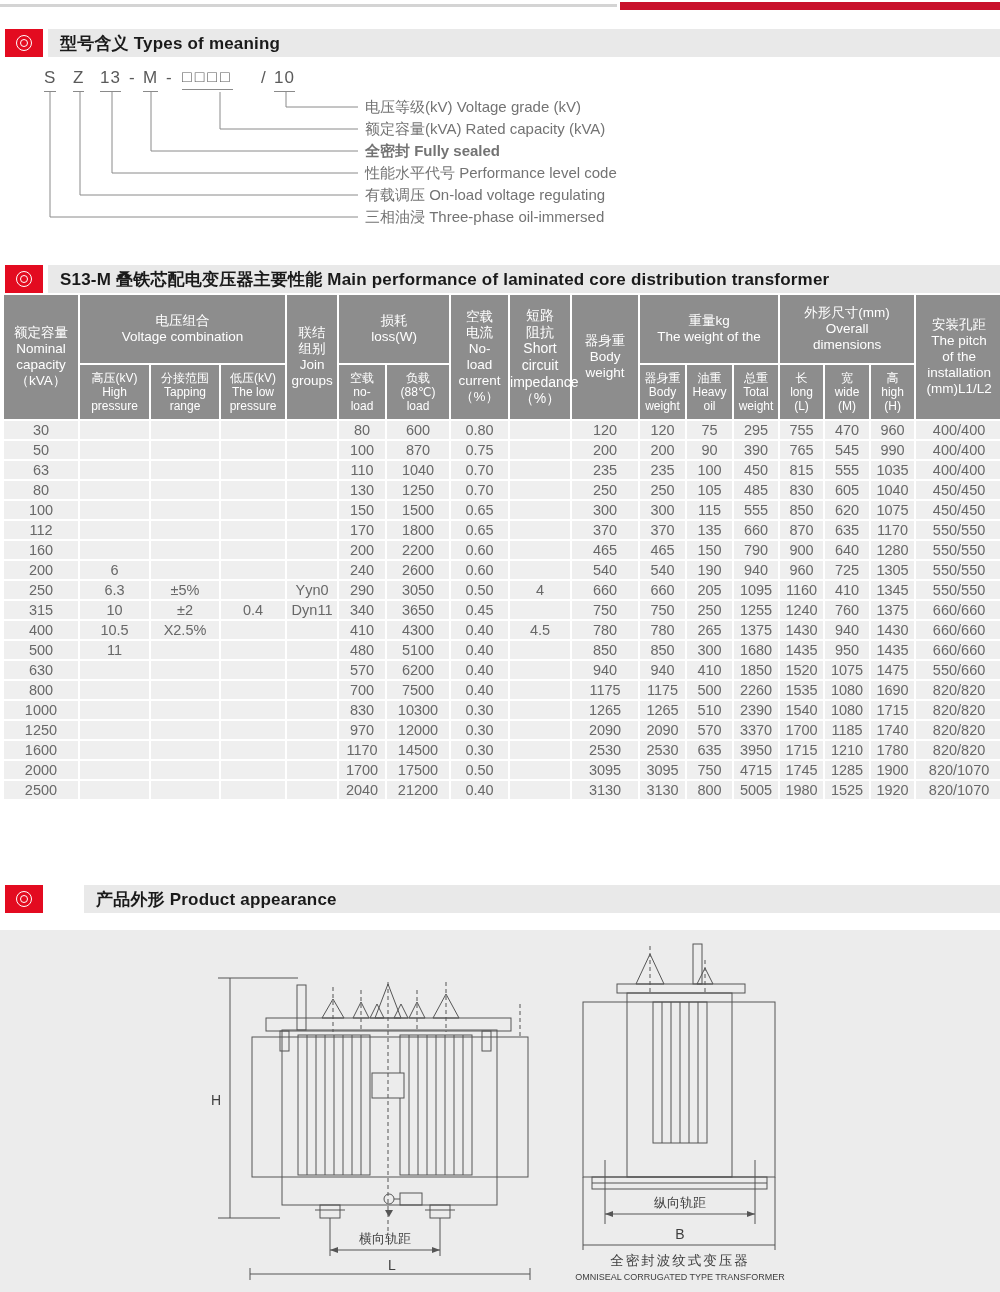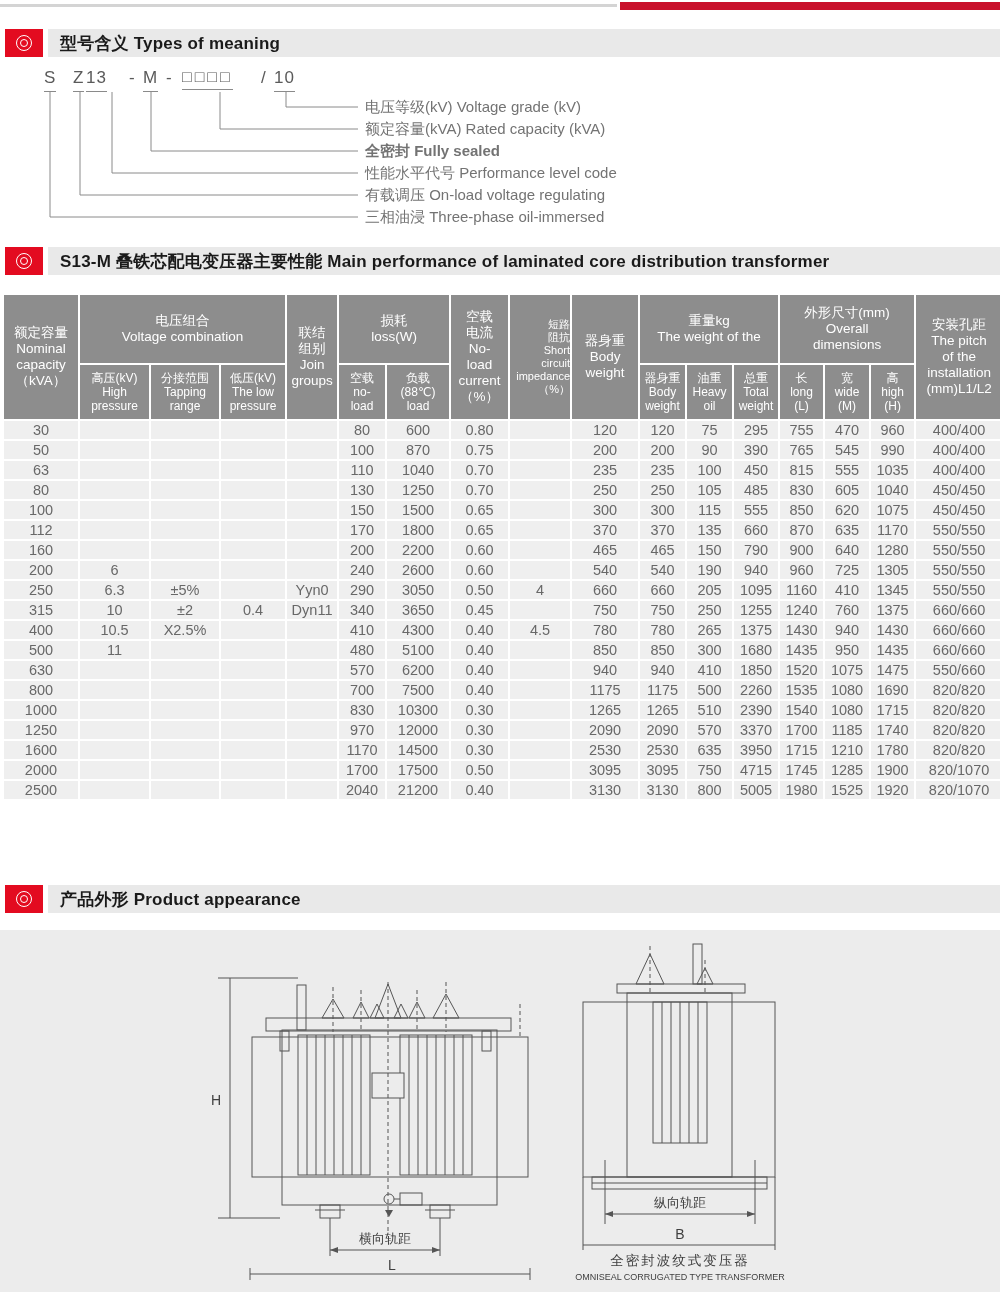--- a/index.html
+++ b/index.html
@@ -21,32 +21,32 @@
   .sec-icon .ring{width:16px;height:16px;border:1.5px solid #fff;border-radius:50%;
                   display:flex;align-items:center;justify-content:center;}
   .sec-icon .ring-inner{width:8px;height:8px;border:1.5px solid #fff;border-radius:50%;}
   .sec-bar{flex:1;background:var(--section_bar_bg);margin-left:5px;display:flex;align-items:center;
            padding-left:12px;font-size:17px;font-weight:bold;color:var(--text_dark);letter-spacing:0.2px;}
 
   
   .diagram{position:absolute;left:0;top:58px;width:1000px;height:185px;}
   .code-char{position:absolute;top:10px;font-size:17px;color:#5a5a5a;letter-spacing:1px;}
   .code-char.u{border-bottom:1px solid #8a8a8a;padding-bottom:3px;}
-  .cc0{left:44px;} .cc1{left:73px;} .cc2{left:86px;} .cc3{left:129px;} .cc4{left:143px;}
+  .cc0{left:44px;} .cc1{left:73px;} .cc2{left:100px;} .cc3{left:129px;} .cc4{left:143px;}
   .cc5{left:166px;} .cc6{left:182px;letter-spacing:3px;font-size:16px;} .cc7{left:261px;} .cc8{left:274px;}
   .diagram svg{position:absolute;left:0;top:0;}
   .model-label{position:absolute;left:365px;font-size:15px;color:#737373;white-space:nowrap;}
 
   
   .perf-table{position:absolute;left:2px;top:293px;width:996px;border-collapse:collapse;table-layout:fixed;}
   .perf-table th{background:var(--table_header_bg);color:#fff;font-weight:normal;text-align:center;
                  vertical-align:middle;white-space:pre-line;border:2px solid #fff;line-height:1.18;padding:0;}
   .perf-table th.g{font-size:13.5px;height:70px;}
   .perf-table th.s{font-size:12px;height:56px;}
-  .perf-table th.sm{font-size:11px;text-align:right;}
+  .perf-table th.sm{font-size:14px;}
   .perf-table td{background:var(--table_row_bg);color:var(--text_gray);font-size:14.5px;text-align:center;
                  border:2px solid #fff;height:20px;padding:0;white-space:nowrap;overflow:hidden;}
 
   
   .panel{position:absolute;left:0;top:930px;width:1000px;height:362px;background:var(--panel_bg);}
   .panel svg{position:absolute;top:12px;}
   .svg-front{left:130px;}
   .svg-side{left:575px;}
   .draw{stroke:var(--line_color);stroke-width:1;fill:none;}
   .drawdash{stroke:var(--line_color);stroke-width:1;fill:none;stroke-dasharray:4 3;}
@@ -91,21 +91,21 @@
   </svg>
 
   <div class="model-label" style="top:40px;">电压等级(kV) Voltage grade (kV)</div>
   <div class="model-label" style="top:62px;">额定容量(kVA) Rated capacity (kVA)</div>
   <div class="model-label" style="top:84px;font-weight:bold;">全密封 Fully sealed</div>
   <div class="model-label" style="top:106px;">性能水平代号 Performance level code</div>
   <div class="model-label" style="top:128px;">有载调压 On-load voltage regulating</div>
   <div class="model-label" style="top:150px;">三相油浸 Three-phase oil-immersed</div>
 </div>
 
-<div class="sec" style="top:247px;">
+<div class="sec" style="top:265px;">
   <div class="sec-icon">
     <div class="ring">
         <div class="ring-inner"></div>
       </div>
   </div>
   <div class="sec-bar">S13-M 叠铁芯配电变压器主要性能 Main performance of laminated core distribution transformer</div>
 </div>
 
 <table class="perf-table">
   <colgroup>
@@ -561,21 +561,21 @@
         <td>800</td>
         <td>5005</td>
         <td>1980</td>
         <td>1525</td>
         <td>1920</td>
         <td>820/1070</td>
       </tr>
     </tbody>
 </table>
 
-<div class="sec" style="top:885px;">
+<div class="sec" style="top:885px;gap:36px;">
   <div class="sec-icon">
     <div class="ring">
         <div class="ring-inner"></div>
       </div>
   </div>
   <div class="sec-bar">产品外形 Product appearance</div>
 </div>
 
 <div class="panel">
 

